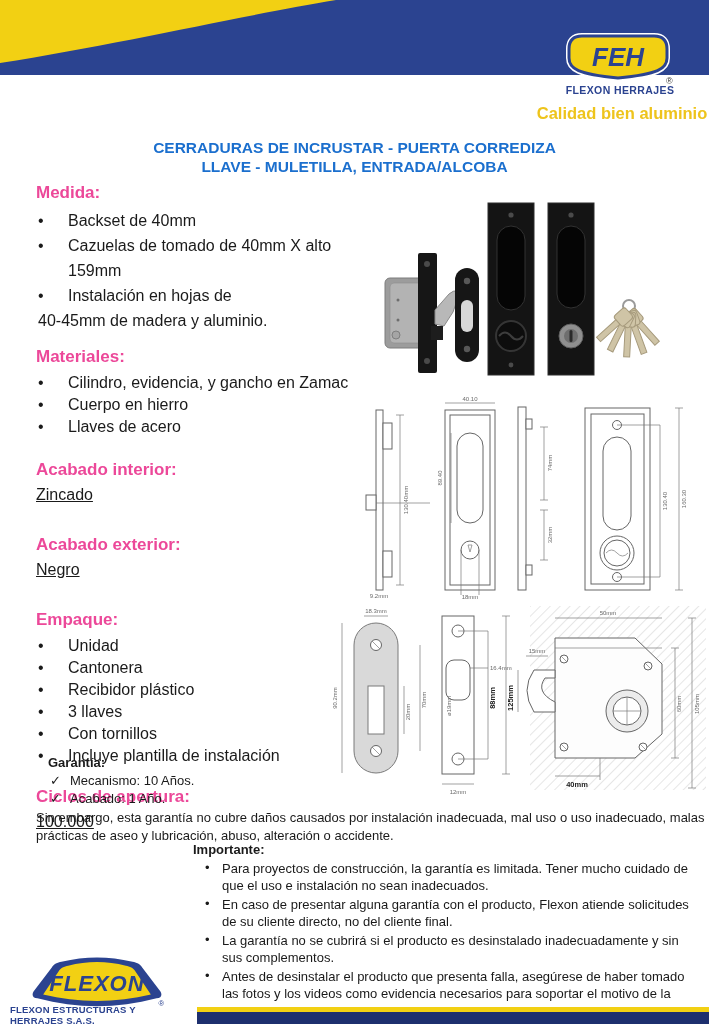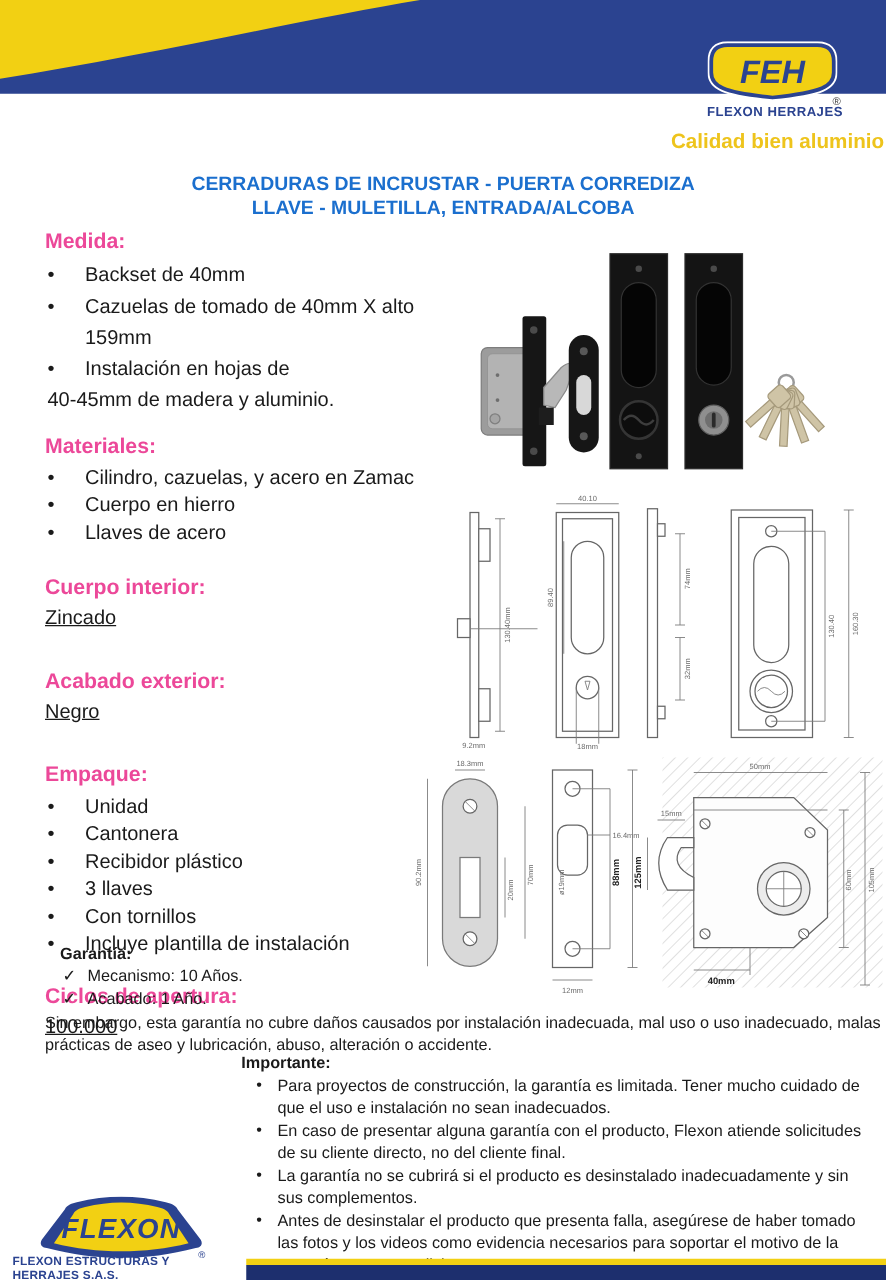--- a/index.html
+++ b/index.html
@@ -94,28 +94,28 @@
         <li>Backset de 40mm</li>
         <li>Cazuelas de tomado de 40mm X alto 159mm</li>
         <li>Instalación en hojas de</li>
       </ul>
       <div class="plain">40-45mm de madera y aluminio.</div>
     </div>
 
     <div class="sec" style="margin-top:8px;">
       <div class="h1">Materiales:</div>
       <ul class="b med">
-        <li>Cilindro, cazuelas, y acero en Zamac</li>
+        <li>Cilindro, evidencia, y gancho en Zamac</li>
         <li>Cuerpo en hierro</li>
         <li>Llaves de acero</li>
       </ul>
     </div>
 
     <div class="sec" style="margin-top:22px;">
-      <div class="h1">Cuerpo interior:</div>
+      <div class="h1">Acabado interior:</div>
       <div class="val">Zincado</div>
     </div>
 
     <div class="sec" style="margin-top:30px;">
       <div class="h1">Acabado exterior:</div>
       <div class="val">Negro</div>
     </div>
 
     <div class="sec" style="margin-top:30px;">
       <div class="h1">Empaque:</div>

